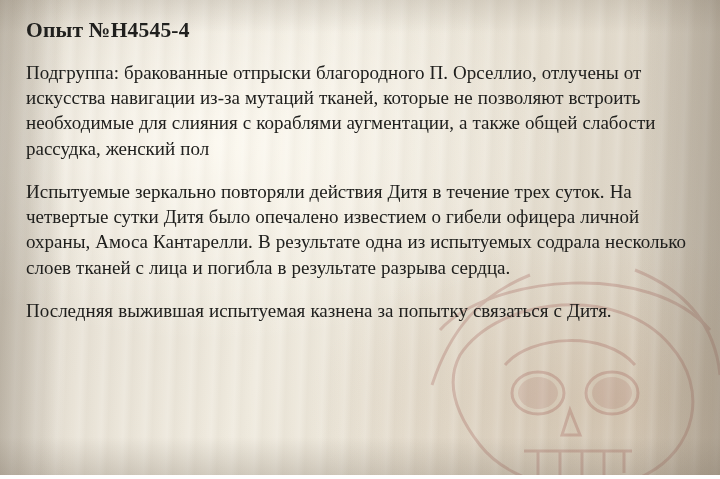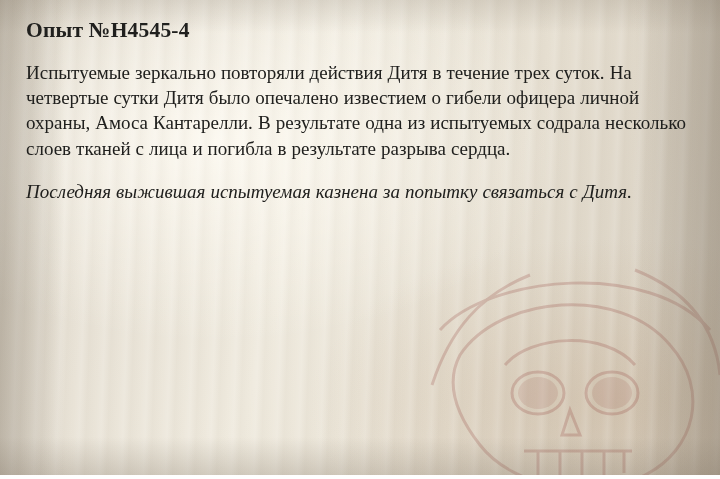--- a/index.html
+++ b/index.html
@@ -71,21 +71,21 @@
     margin: 0 0 16px 0;
     line-height: 1.2;
   }
   .para {
     font-size: 19px;
     line-height: 1.33;
     margin: 0 0 18px 0;
     text-align: left;
     word-spacing: 0.3px;
   }
-  .para:last-child { margin-bottom: 16px; font-style: italic; }
+  .para:last-child { margin-bottom: 16px; }
 </style>
 </head>
 <body>
 
 <div class="page">
 
   <div class="emblem">
     <svg viewBox="0 0 330 300" xmlns="http://www.w3.org/2000/svg">
       <g fill="none" stroke="#8d3a34" stroke-width="3" opacity="0.55">
         <path d="M40 120 C80 60, 200 50, 250 110 C290 155, 275 215, 225 240 C175 265, 95 255, 60 210 C35 178, 25 148, 40 120 Z"></path>
@@ -104,17 +104,18 @@
         <ellipse cx="192" cy="158" rx="20" ry="16"></ellipse>
       </g>
       <g fill="none" stroke="#8d3a34" stroke-width="5" opacity="0.35">
         <path d="M0 275 C70 250, 150 285, 230 262 C280 248, 310 255, 330 248"></path>
       </g>
     </svg>
   </div>
 
   <div class="content">
     <h1 class="doc-title">Опыт №H4545-4</h1>
+    <p class="para">Подгруппа: бракованные отпрыски благородного П. Орселлио, отлучены от искусства навигации из-за мутаций тканей, которые не позволяют встроить необходимые для слияния с кораблями аугментации, а также общей слабости рассудка, женский пол</p>
     <p class="para">Испытуемые зеркально повторяли действия Дитя в течение трех суток. На четвертые сутки Дитя было опечалено известием о гибели офицера личной охраны, Амоса Кантарелли. В результате одна из испытуемых содрала несколько слоев тканей с лица и погибла в результате разрыва сердца.</p>
     <p class="para">Последняя выжившая испытуемая казнена за попытку связаться с Дитя.</p>
   </div>
 
 </div>
 
 </body></html>

